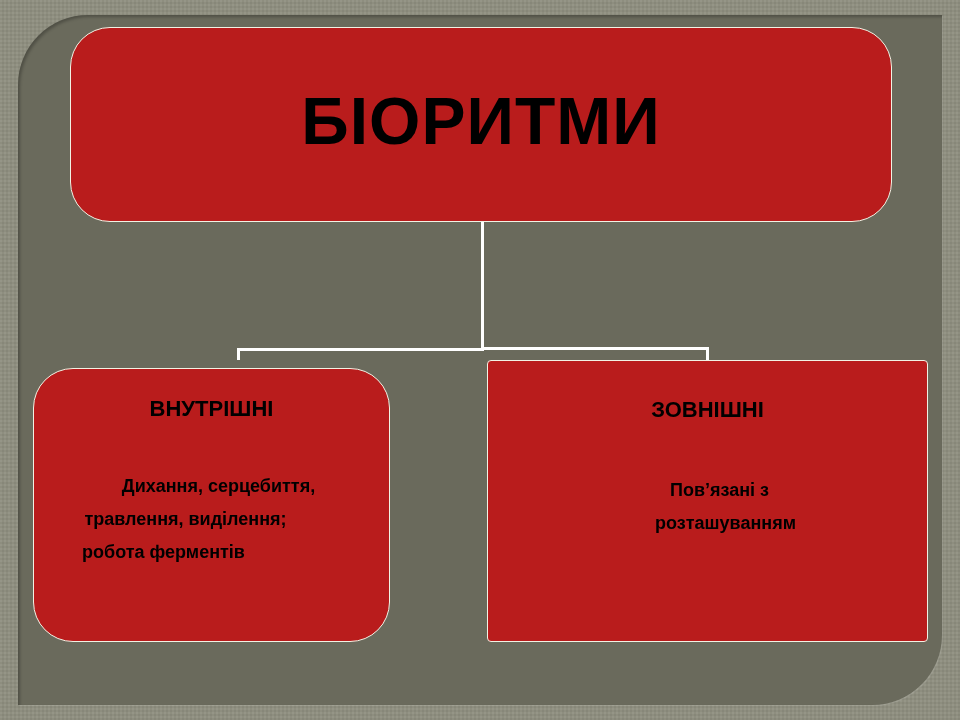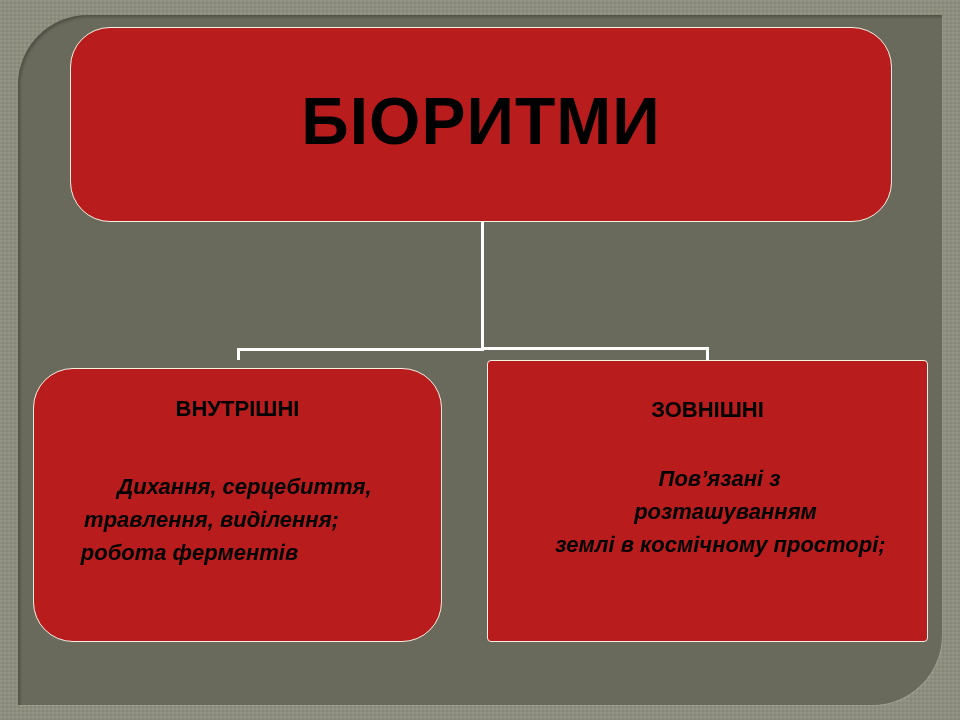--- a/index.html
+++ b/index.html
@@ -49,21 +49,21 @@
       right: 0;
       top: 60px;
       font-size: 66px;
       font-weight: bold;
       letter-spacing: 1px;
       line-height: 1;
     }
     .node-left {
       left: 33px;
       top: 368px;
-      width: 409px;
+      width: 357px;
       height: 274px;
       border-radius: 40px;
       padding-left: 40px;
     }
     .node-right {
       left: 487px;
       top: 360px;
       width: 441px;
       height: 282px;
       border-radius: 4px;
@@ -75,26 +75,25 @@
       font-size: 22px;
       font-weight: bold;
       line-height: 1;
     }
     .node-left .node-heading { top: 29px; }
     .node-right .node-heading { top: 38px; }
     .node-body {
       position: absolute;
       left: 0;
       right: 0;
-      font-size: 22px;
-      font-style: italic;
+      font-size: 18px;
       font-weight: bold;
     }
     .node-left .node-body { top: 101px; }
-    .node-right .node-body { top: 101px; padding-left: 20px; }
+    .node-right .node-body { top: 113px; padding-left: 20px; }
     .line {
       display: block;
       white-space: nowrap;
     }
     .node-left .line-0 { height: 33px; line-height: 33px; margin-left: 14px; }
     .node-left .line-1 { height: 33px; line-height: 33px; margin-left: -52px; }
     .node-left .line-2 { height: 37px; line-height: 33px; margin-left: -28px; }
     .node-left .line-3 { height: 33px; line-height: 33px; margin-left: -96px; }
     .node-right .line-0 { height: 33px; line-height: 33px; margin-left: 4px; }
     .node-right .line-1 { height: 33px; line-height: 33px; margin-left: 16px; }
@@ -132,15 +131,14 @@
     <span class="line line-1">травлення, виділення;</span>
     <span class="line line-3">робота ферментів</span>
   </div>
 </div>
 
 <div class="node node-right">
   <div class="node-heading">ЗОВНІШНІ</div>
   <div class="node-body">
     <span class="line line-0">Пов’язані з</span>
     <span class="line line-1">розташуванням</span>
-    <span class="line line-2">землі в космічному просторі;</span>
   </div>
 </div>
 
 </body></html>

